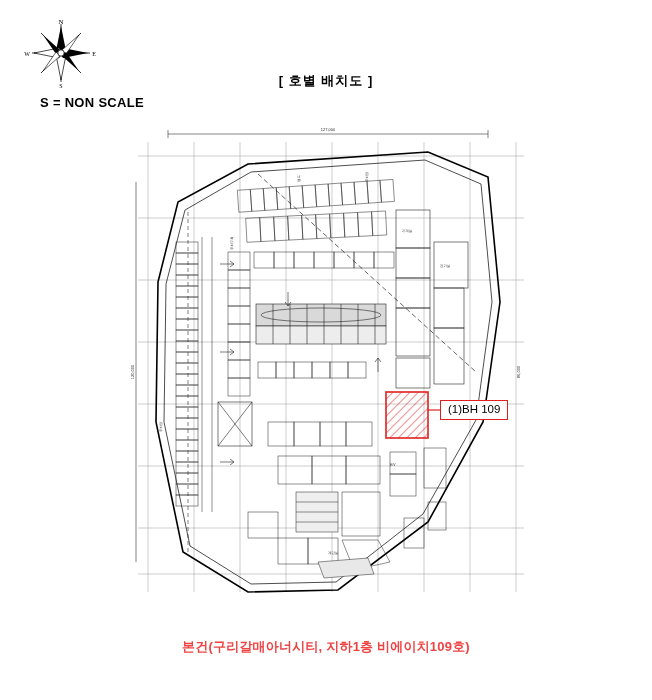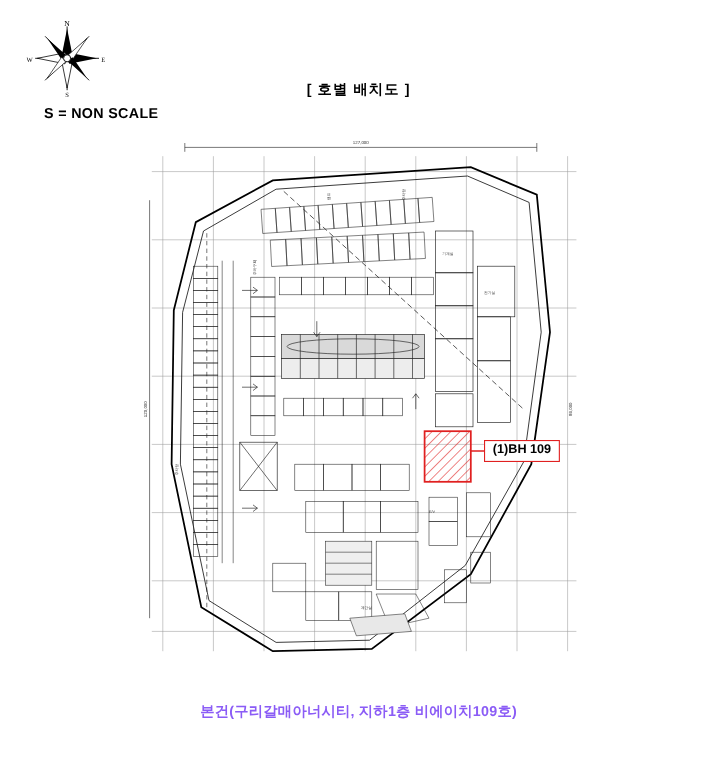--- a/index.html
+++ b/index.html
@@ -61,34 +61,34 @@
 
   
   .callout {
     position: absolute;
     left: 440px;
     top: 400px;
     border: 1.5px solid #e02020;
     background: #ffffff;
     color: #000;
     font-size: 11.5px;
-    font-weight: bold;
+    font-weight: normal;
     padding: 3px 7px 3px 7px;
     line-height: 1;
     white-space: nowrap;
   }
 
   
   .caption {
     position: absolute;
     left: 0;
     right: 0;
     top: 638px;
     text-align: center;
-    color: #8b5cf6;
+    color: #ef4444;
     font-size: 13px;
     font-weight: bold;
     letter-spacing: 0.2px;
   }
 </style>
 </head>
 <body>
 
 <div class="compass">
   <svg width="82" height="72" viewBox="0 0 82 72">

